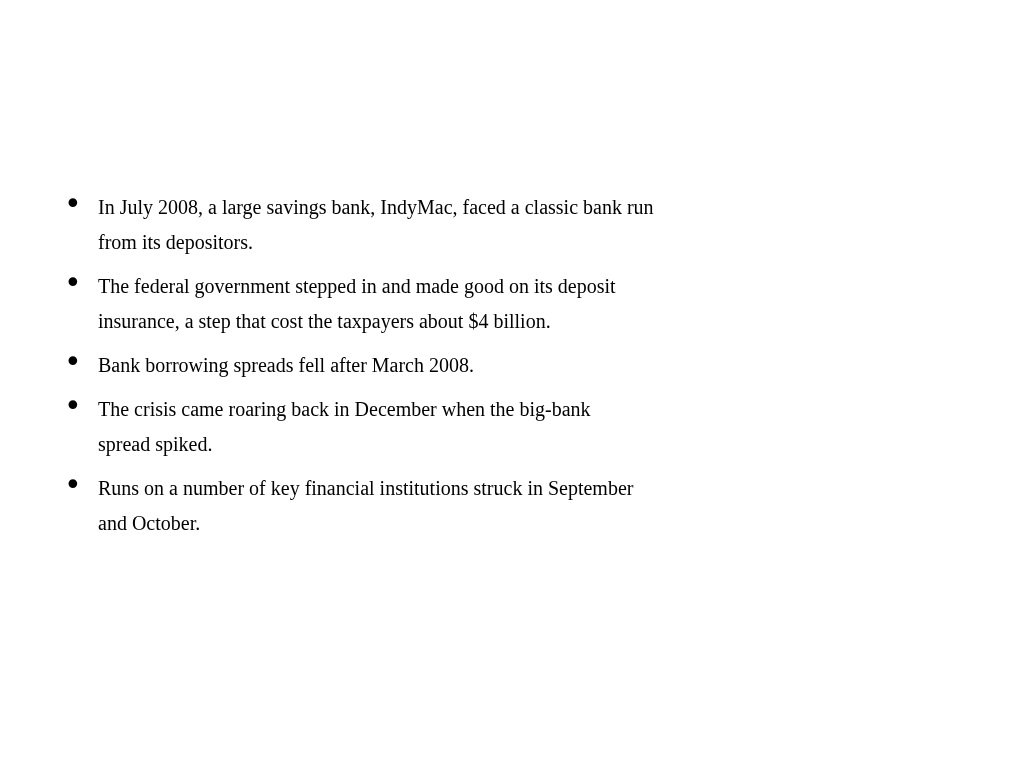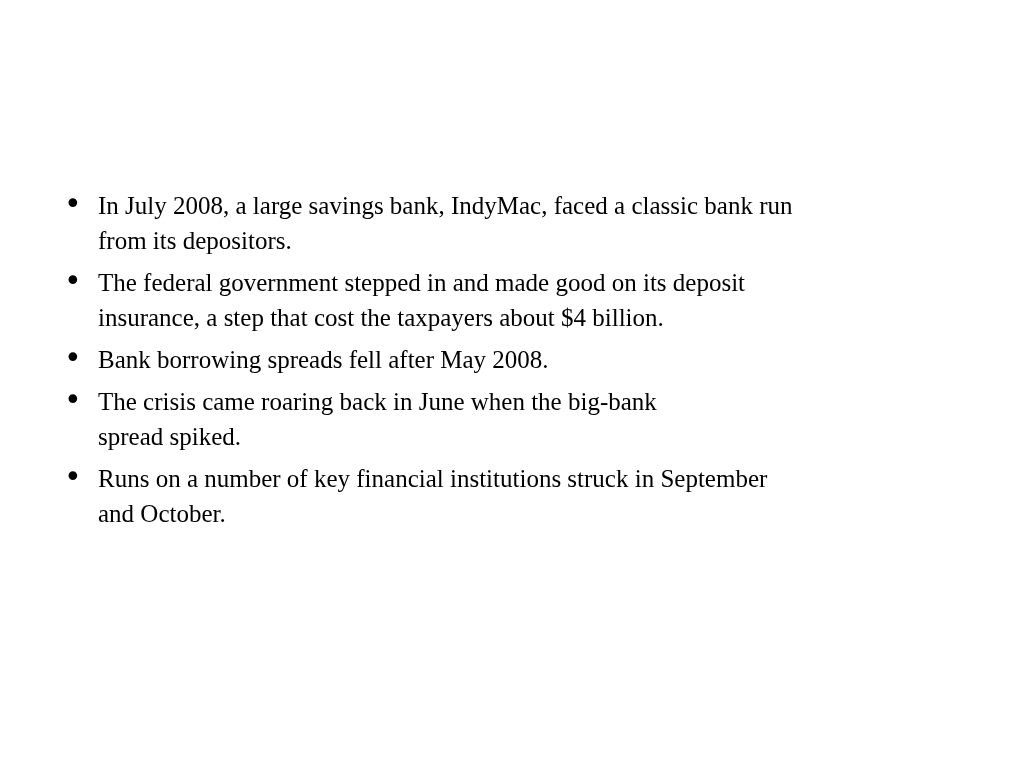--- a/index.html
+++ b/index.html
@@ -29,21 +29,21 @@
   }
   .bullet-marker {
     flex: 0 0 34px;
     font-family: "DejaVu Sans", sans-serif;
     font-size: 30px;
     line-height: 35px;
     color: #000000;
   }
   .bullet-text {
     flex: 1 1 auto;
-    font-size: 25px;
+    font-size: 20px;
     line-height: 35px;
     white-space: pre-line;
     color: #000000;
   }
 </style>
 </head>
 <body>
 
 <div class="slide">
   <div class="bullet-list">
@@ -55,26 +55,26 @@
     </div>
 
     <div class="bullet-row">
       <span class="bullet-marker">•</span>
       <div class="bullet-text">The federal government stepped in and made good on its deposit
 insurance, a step that cost the taxpayers about $4 billion.</div>
     </div>
 
     <div class="bullet-row">
       <span class="bullet-marker">•</span>
-      <div class="bullet-text">Bank borrowing spreads fell after May 2008.</div>
+      <div class="bullet-text">Bank borrowing spreads fell after March 2008.</div>
     </div>
 
     <div class="bullet-row">
       <span class="bullet-marker">•</span>
-      <div class="bullet-text">The crisis came roaring back in June when the big-bank
+      <div class="bullet-text">The crisis came roaring back in December when the big-bank
 spread spiked.</div>
     </div>
 
     <div class="bullet-row">
       <span class="bullet-marker">•</span>
       <div class="bullet-text">Runs on a number of key financial institutions struck in September
 and October.</div>
     </div>
 
   </div>

